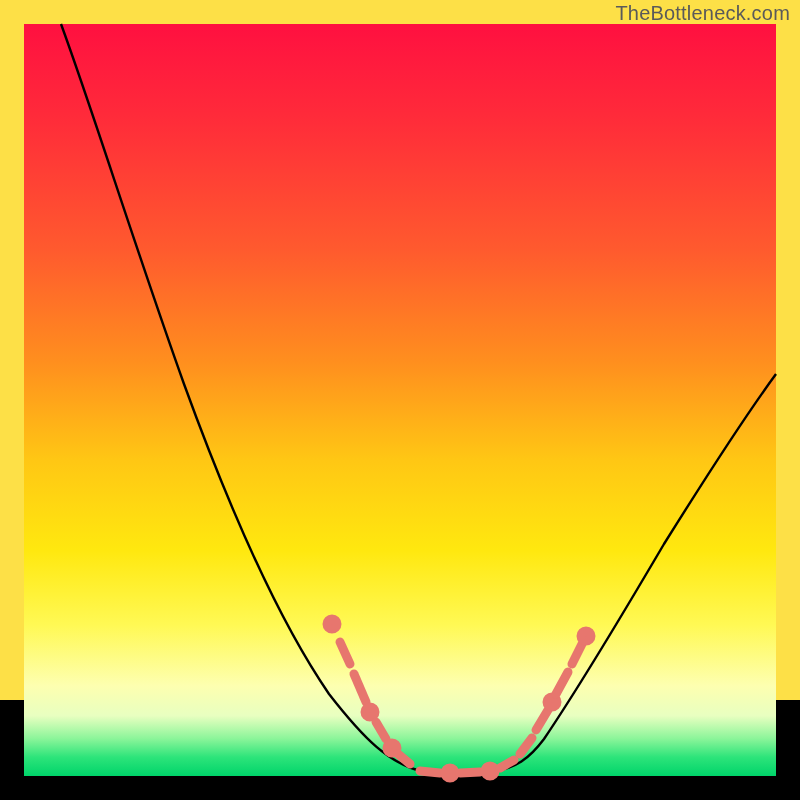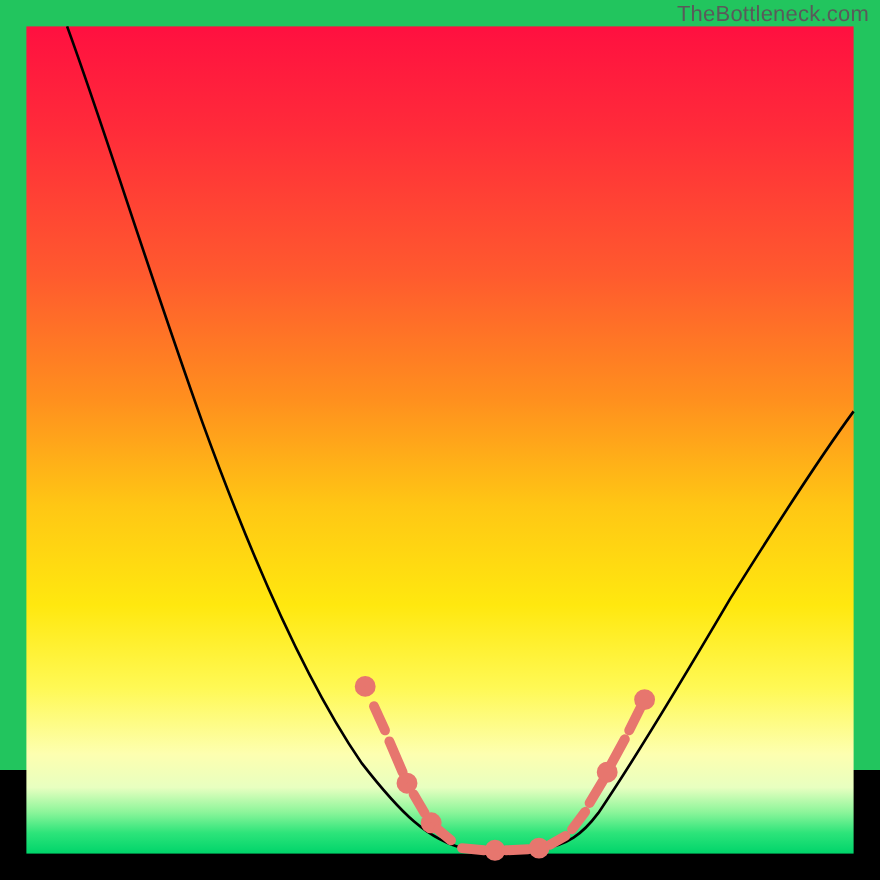--- a/index.html
+++ b/index.html
@@ -8,21 +8,21 @@
     width: 800px;
     height: 800px;
     background: #000;
     overflow: hidden;
     font-family: Arial, Helvetica, sans-serif;
   }
   .stage {
     position: relative;
     width: 800px;
     height: 700px;
-    background: #22c55e;
+    background: #fde047;
   }
   .plot-area {
     position: absolute;
     left: 24px;
     top: 24px;
     width: 752px;
     height: 752px;
     
     background: linear-gradient(
       to bottom,

